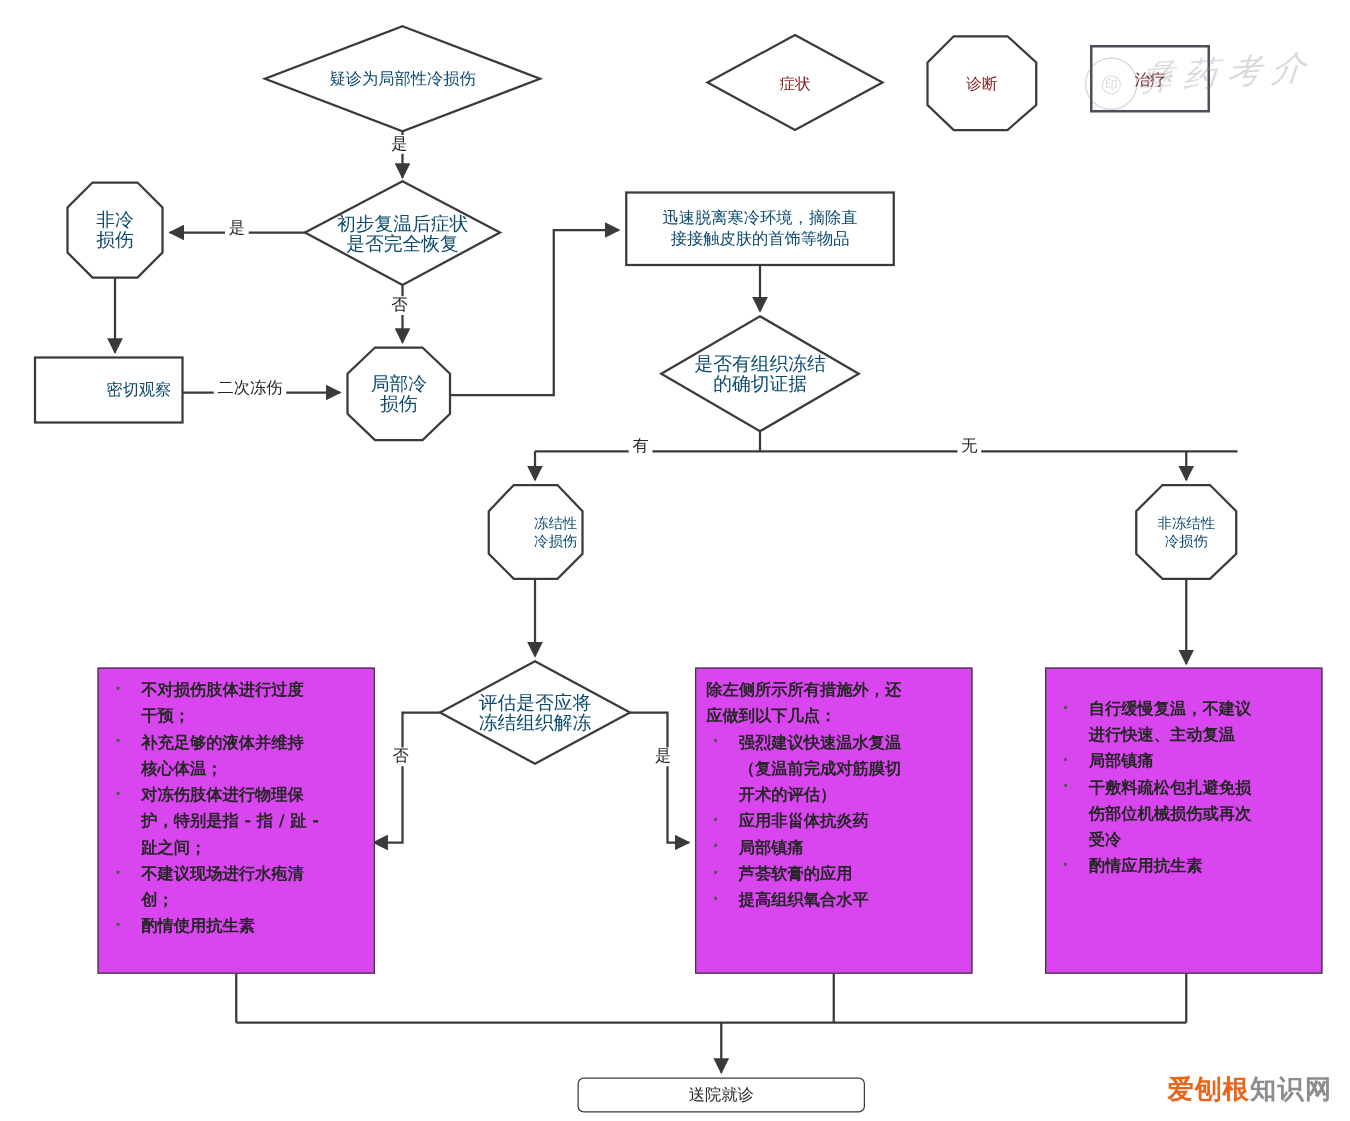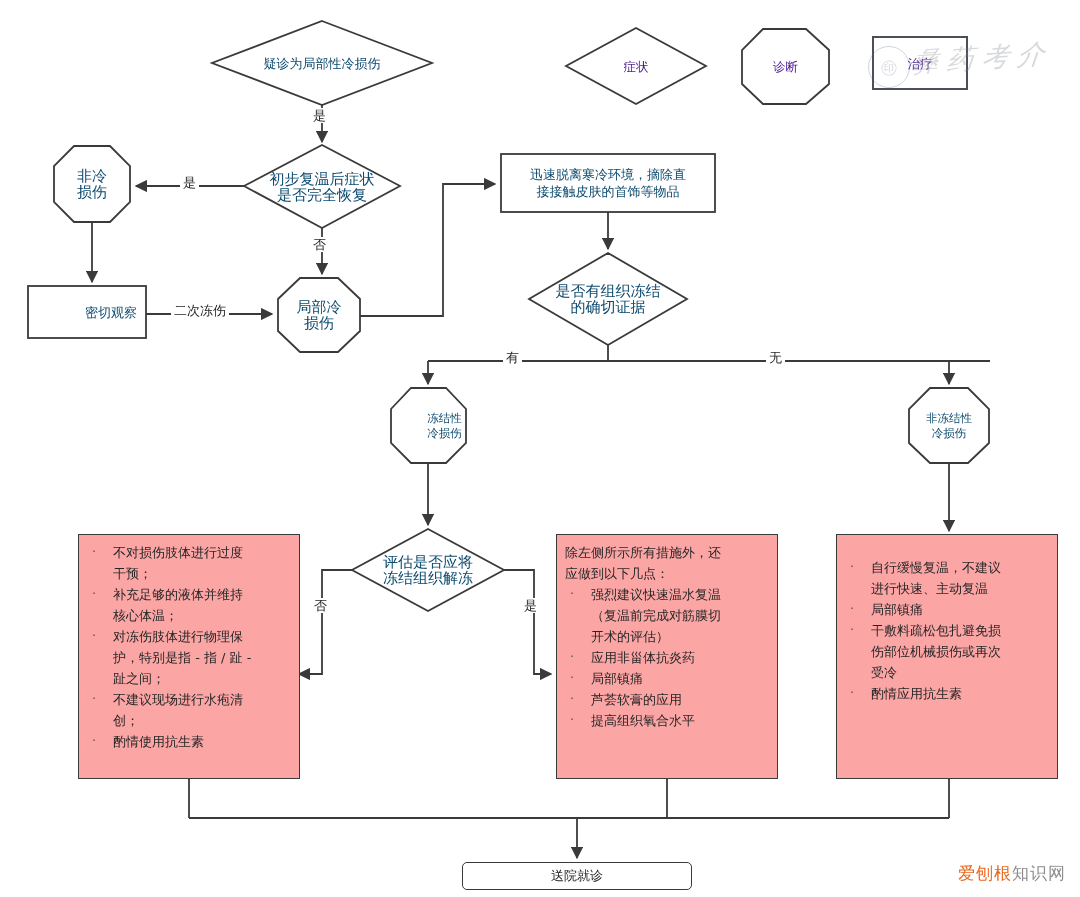--- a/index.html
+++ b/index.html
@@ -43,23 +43,24 @@
     line-height:15px;
     color:#262626;
     background:#ffffff;
     padding:0 3px;
     white-space:nowrap;
   }
 
   
   .tbox{
     position:absolute;
-    background:#fca5a5;
+    background:#d946ef;
     border:1.6px solid #3a3a3a;
     box-sizing:border-box;
+    font-weight:bold;
   }
   .tbox .intro{
     font-size:13px;
     line-height:21px;
     margin:0 0 0 0;
     padding:0 8px;
     color:#262626;
   }
   .tbox ul{
     margin:0;
@@ -90,37 +91,37 @@
     border-radius:5px;
     box-sizing:border-box;
     display:flex;align-items:center;justify-content:center;
     font-size:13px;color:#262626;
   }
 
   
   .legend-label{
     position:absolute;
     font-size:12.5px;
-    color:#4c1d95;
+    color:#7f1d1d;
     pointer-events:none;
   }
   .legend-rect{
     position:absolute;
     background:#ffffff;
     border:2px solid #4a4f58;
     box-sizing:border-box;
   }
 
   
   .wm-bottom{
     position:absolute;
     right:14px;bottom:12px;
-    font-size:17px;
+    font-size:21px;
     letter-spacing:1px;
-    font-weight:normal;
+    font-weight:bold;
   }
   .wm-bottom .a{color:#e8661b;}
   .wm-bottom .b{color:#8d8d8d;}
   .wm-top{
     position:absolute;
     left:866px;top:34px;
     width:210px;height:66px;
     opacity:.30;
     pointer-events:none;
   }

